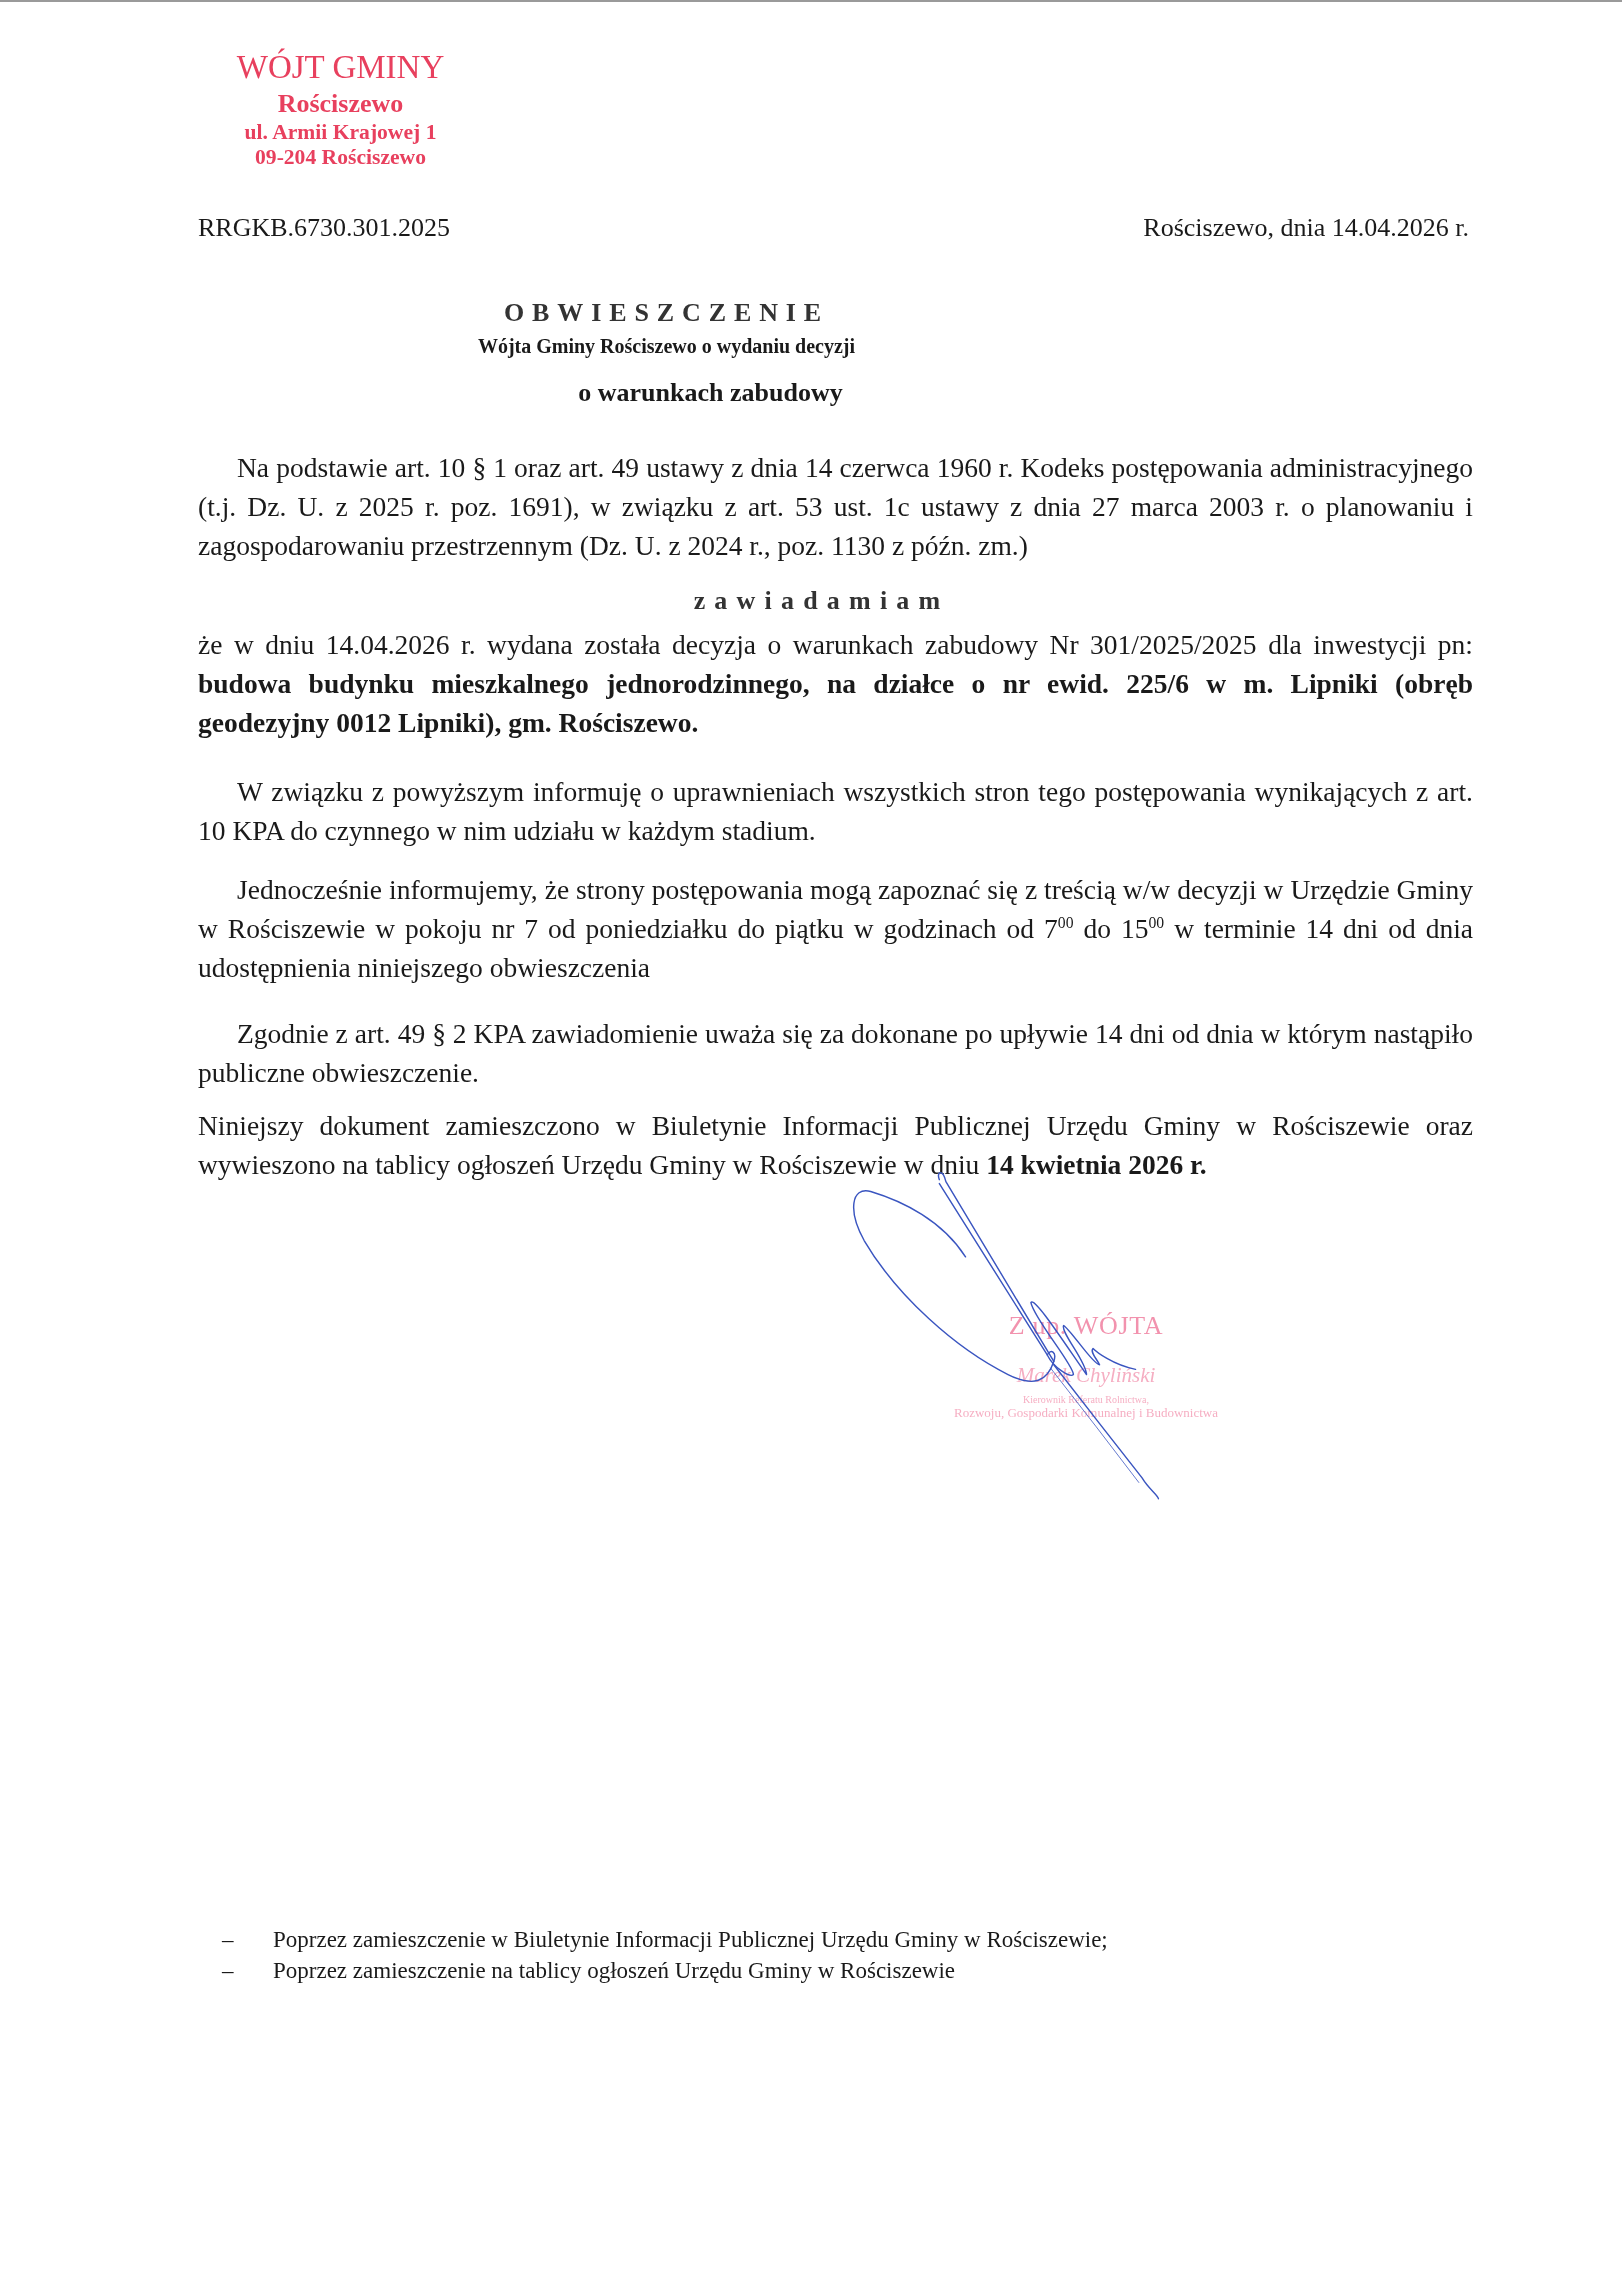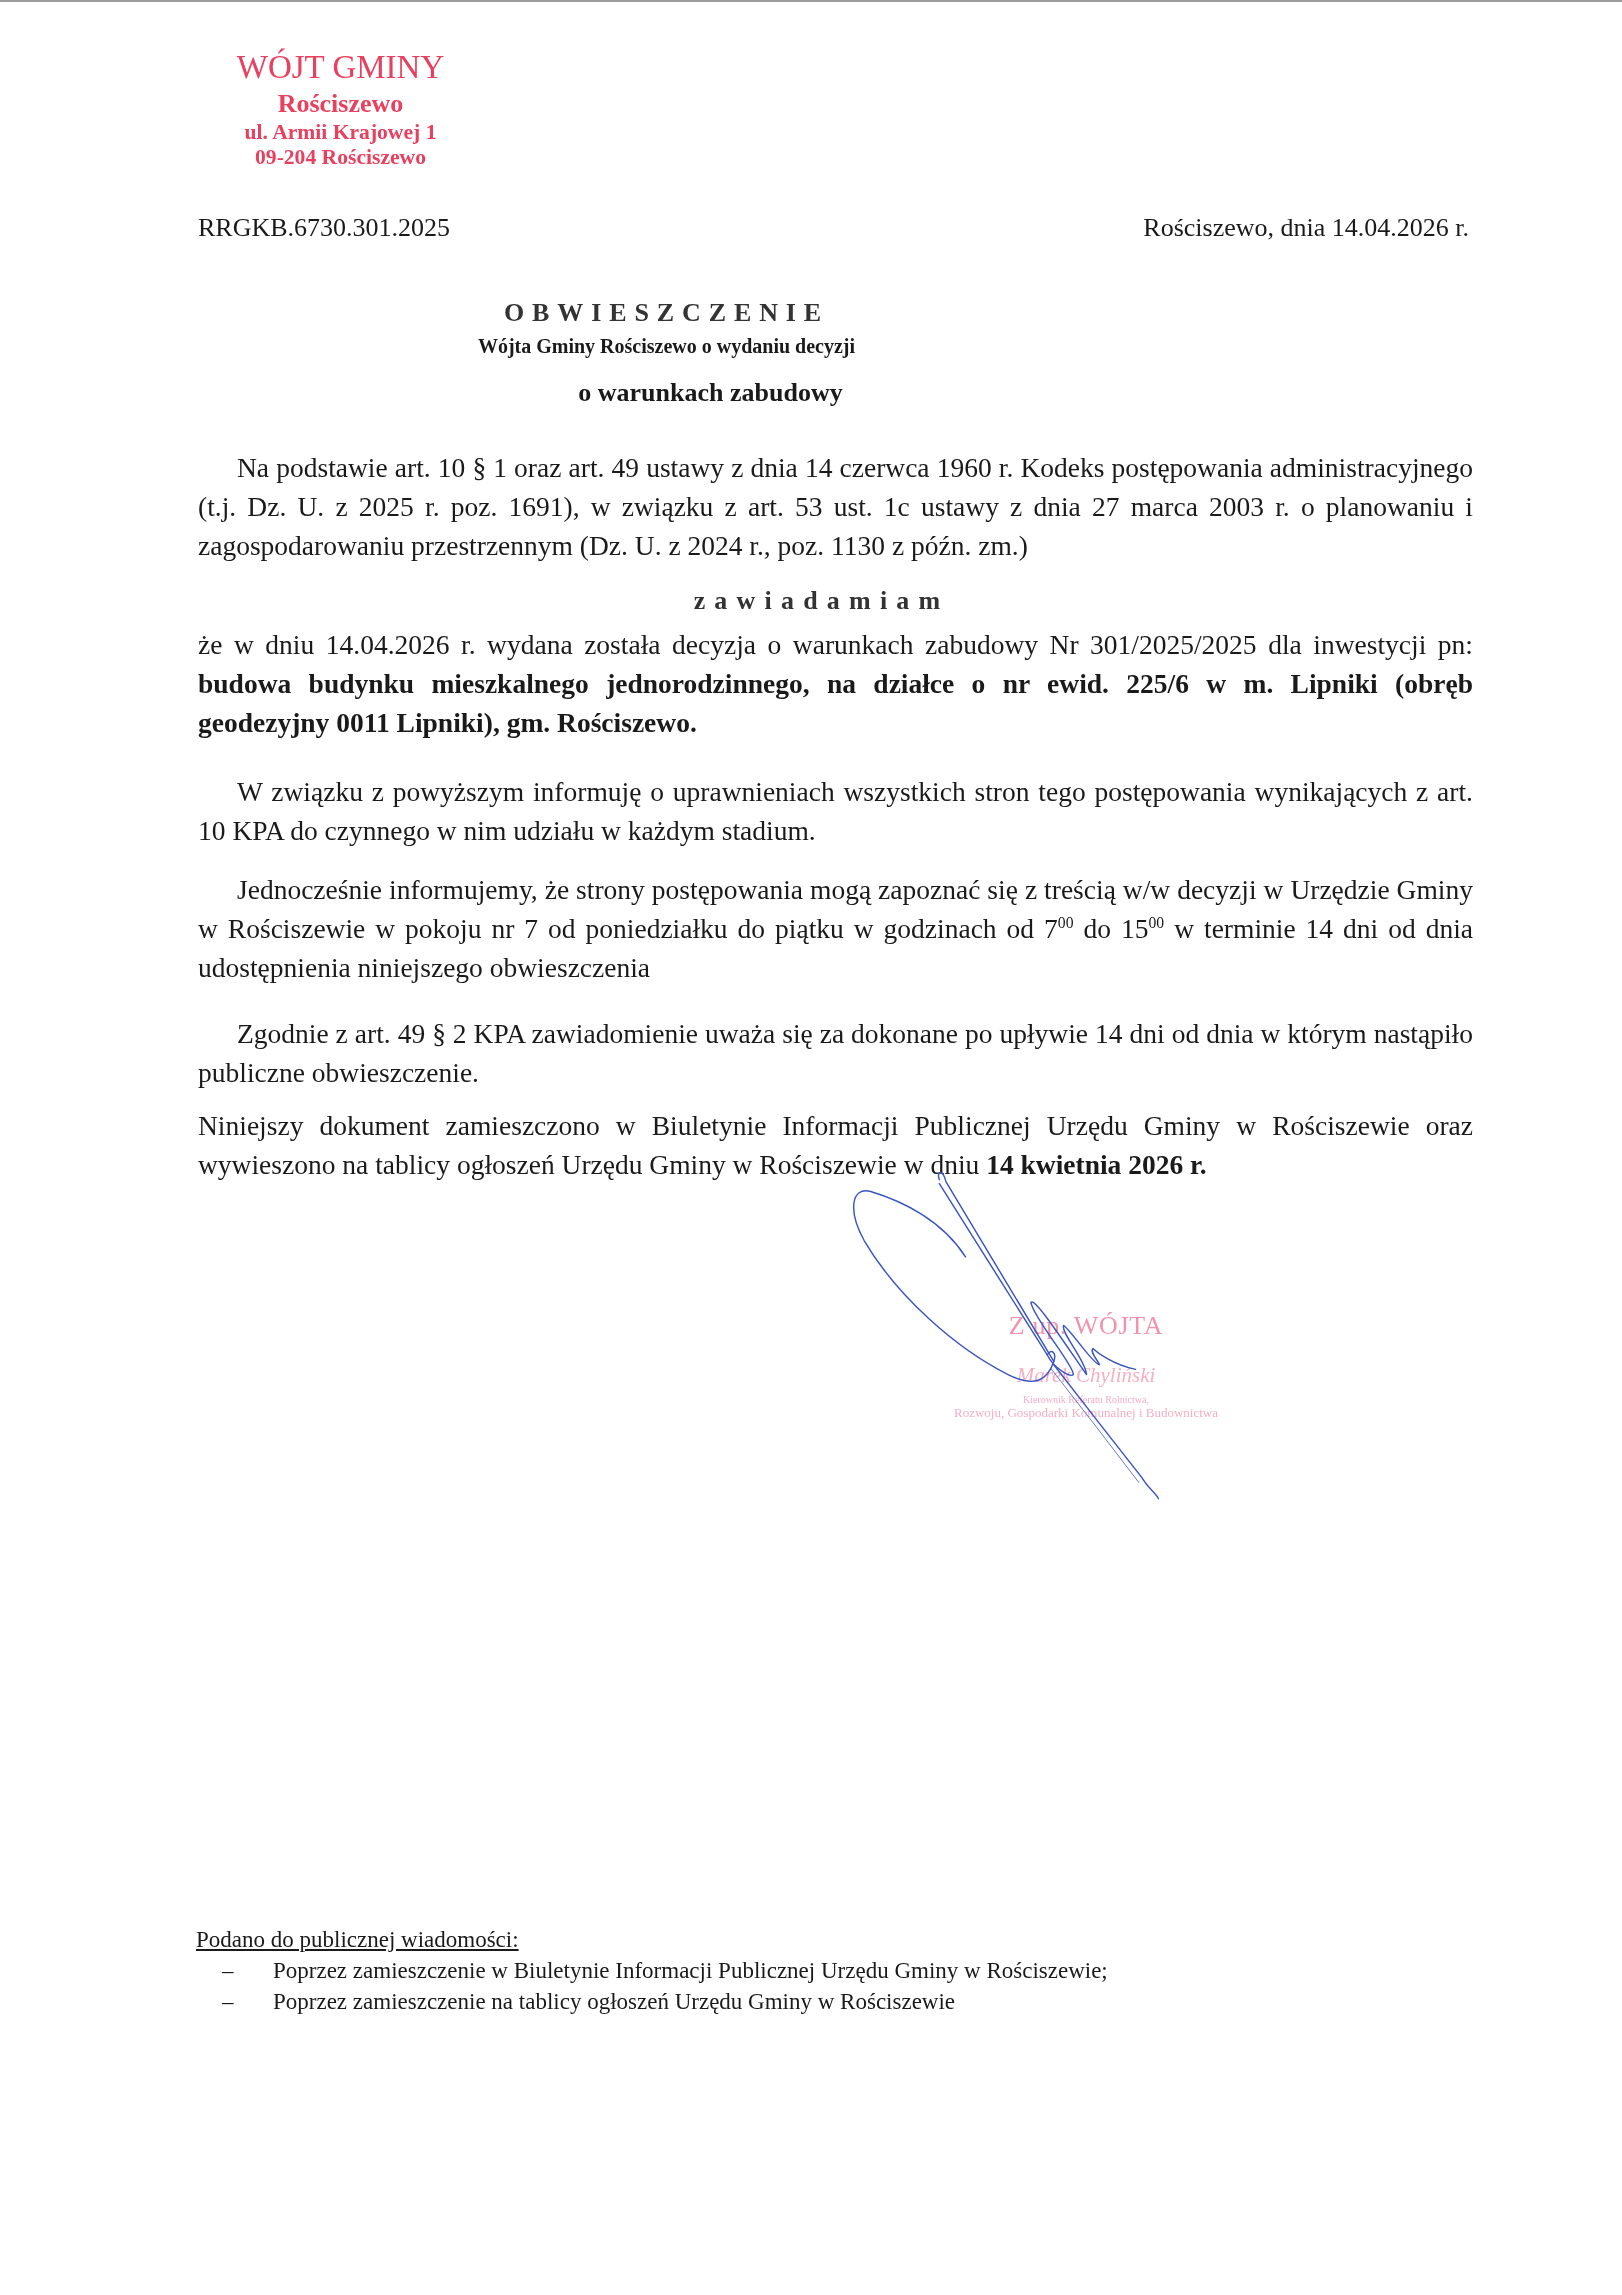--- a/index.html
+++ b/index.html
@@ -64,21 +64,21 @@
 <div class="title t2">Wójta Gminy Rościszewo o wydaniu decyzji</div>
 <div class="title t3">o warunkach zabudowy</div>
 
 <div class="body p1">
   <p class="indent">Na podstawie art. 10 § 1 oraz art. 49 ustawy z dnia 14 czerwca 1960 r. Kodeks postępowania administracyjnego (t.j. Dz. U. z 2025 r. poz. 1691), w związku z art. 53 ust. 1c ustawy z dnia 27 marca 2003 r. o planowaniu i zagospodarowaniu przestrzennym (Dz. U. z 2024 r., poz. 1130 z późn. zm.)</p>
 </div>
 
 <div class="zaw">zawiadamiam</div>
 
 <div class="body p2">
-  <p><span>że w dniu 14.04.2026 r. wydana została decyzja o warunkach zabudowy Nr 301/2025/2025 dla inwestycji pn: </span><b>budowa budynku mieszkalnego jednorodzinnego, na działce o nr ewid. 225/6 w m. Lipniki (obręb geodezyjny 0011 Lipniki), gm. Rościszewo.</b></p>
+  <p><span>że w dniu 14.04.2026 r. wydana została decyzja o warunkach zabudowy Nr 301/2025/2025 dla inwestycji pn: </span><b>budowa budynku mieszkalnego jednorodzinnego, na działce o nr ewid. 225/6 w m. Lipniki (obręb geodezyjny 0012 Lipniki), gm. Rościszewo.</b></p>
 </div>
 
 <div class="body p3">
   <p class="indent">W związku z powyższym informuję o uprawnieniach wszystkich stron tego postępowania wynikających z art. 10 KPA do czynnego w nim udziału w każdym stadium.</p>
 </div>
 
 <div class="body p4">
   <p class="indent"><span>Jednocześnie informujemy, że strony postępowania mogą zapoznać się z treścią w/w decyzji w Urzędzie Gminy w Rościszewie w pokoju nr 7 od poniedziałku do piątku w godzinach od 7</span><sup>00</sup><span> do 15</span><sup>00</sup><span> w terminie 14 dni od dnia udostępnienia niniejszego obwieszczenia</span></p>
 </div>
 
@@ -101,19 +101,18 @@
   <g fill="none" stroke="#3a55c0" stroke-width="2.2" stroke-linecap="round" stroke-linejoin="round">
     <path d="M195 140 C 160 85, 100 55, 50 40 C 20 32, 15 70, 40 115 C 90 200, 180 280, 260 320 C 300 340, 320 330, 330 300 C 335 285, 325 280, 320 290"></path>
     <path d="M155 22 C 150 10, 160 5, 165 25 L 330 300"></path>
     <path d="M155 28 L 320 290 C 330 310, 355 325, 360 320 C 360 305, 300 235, 295 210 C 300 200, 345 270, 380 320 C 380 300, 340 255, 345 245 C 355 250, 390 305, 400 305 C 395 295, 385 285, 390 280 C 395 285, 420 305, 455 312"></path>
     <path d="M330 305 L 400 395 L 465 478 C 475 495, 490 505, 490 510"></path>
     <path d="M325 310 L 395 400 L 460 485" stroke-width="1.2"></path>
   </g>
 </svg>
 
 <div class="footer">
-  <div class="head">Podano do publicznej wiadomości:</div>
   <ul>
     <li><span class="dash">–</span><span>Poprzez zamieszczenie w Biuletynie Informacji Publicznej Urzędu Gminy w Rościszewie;</span></li>
     <li><span class="dash">–</span><span>Poprzez zamieszczenie na tablicy ogłoszeń Urzędu Gminy w Rościszewie</span></li>
   </ul>
 </div>
 
 
 </body></html>

